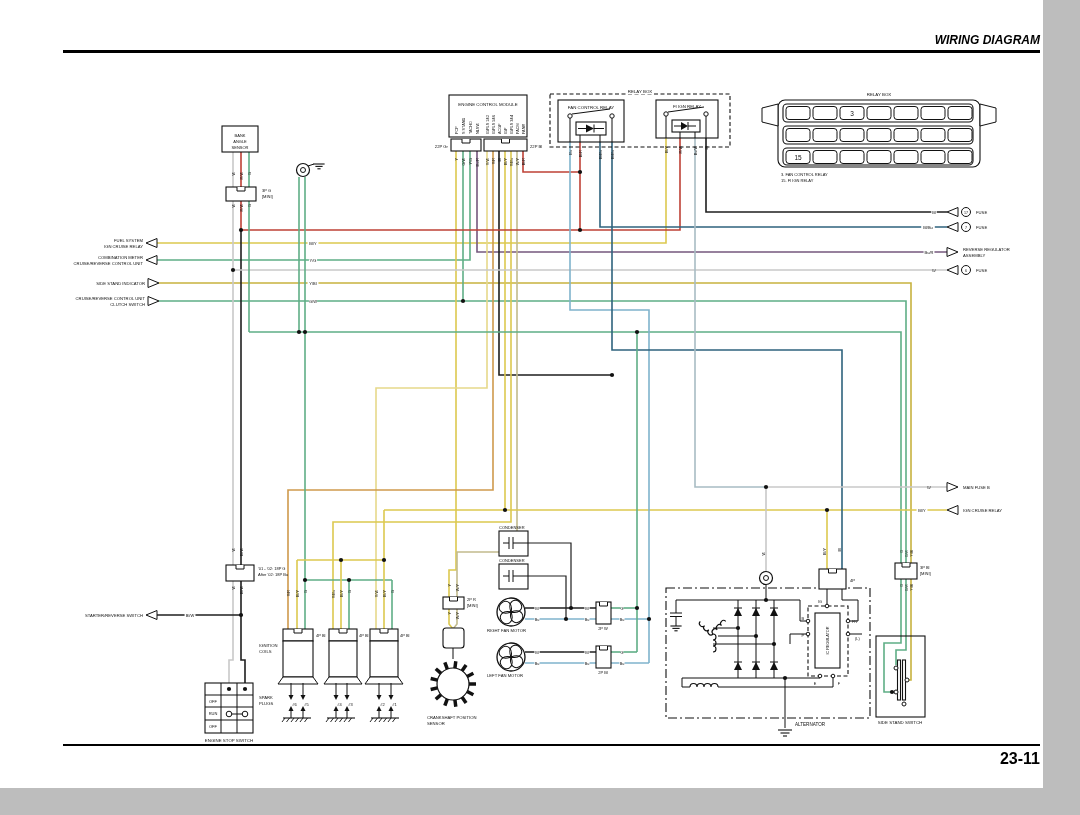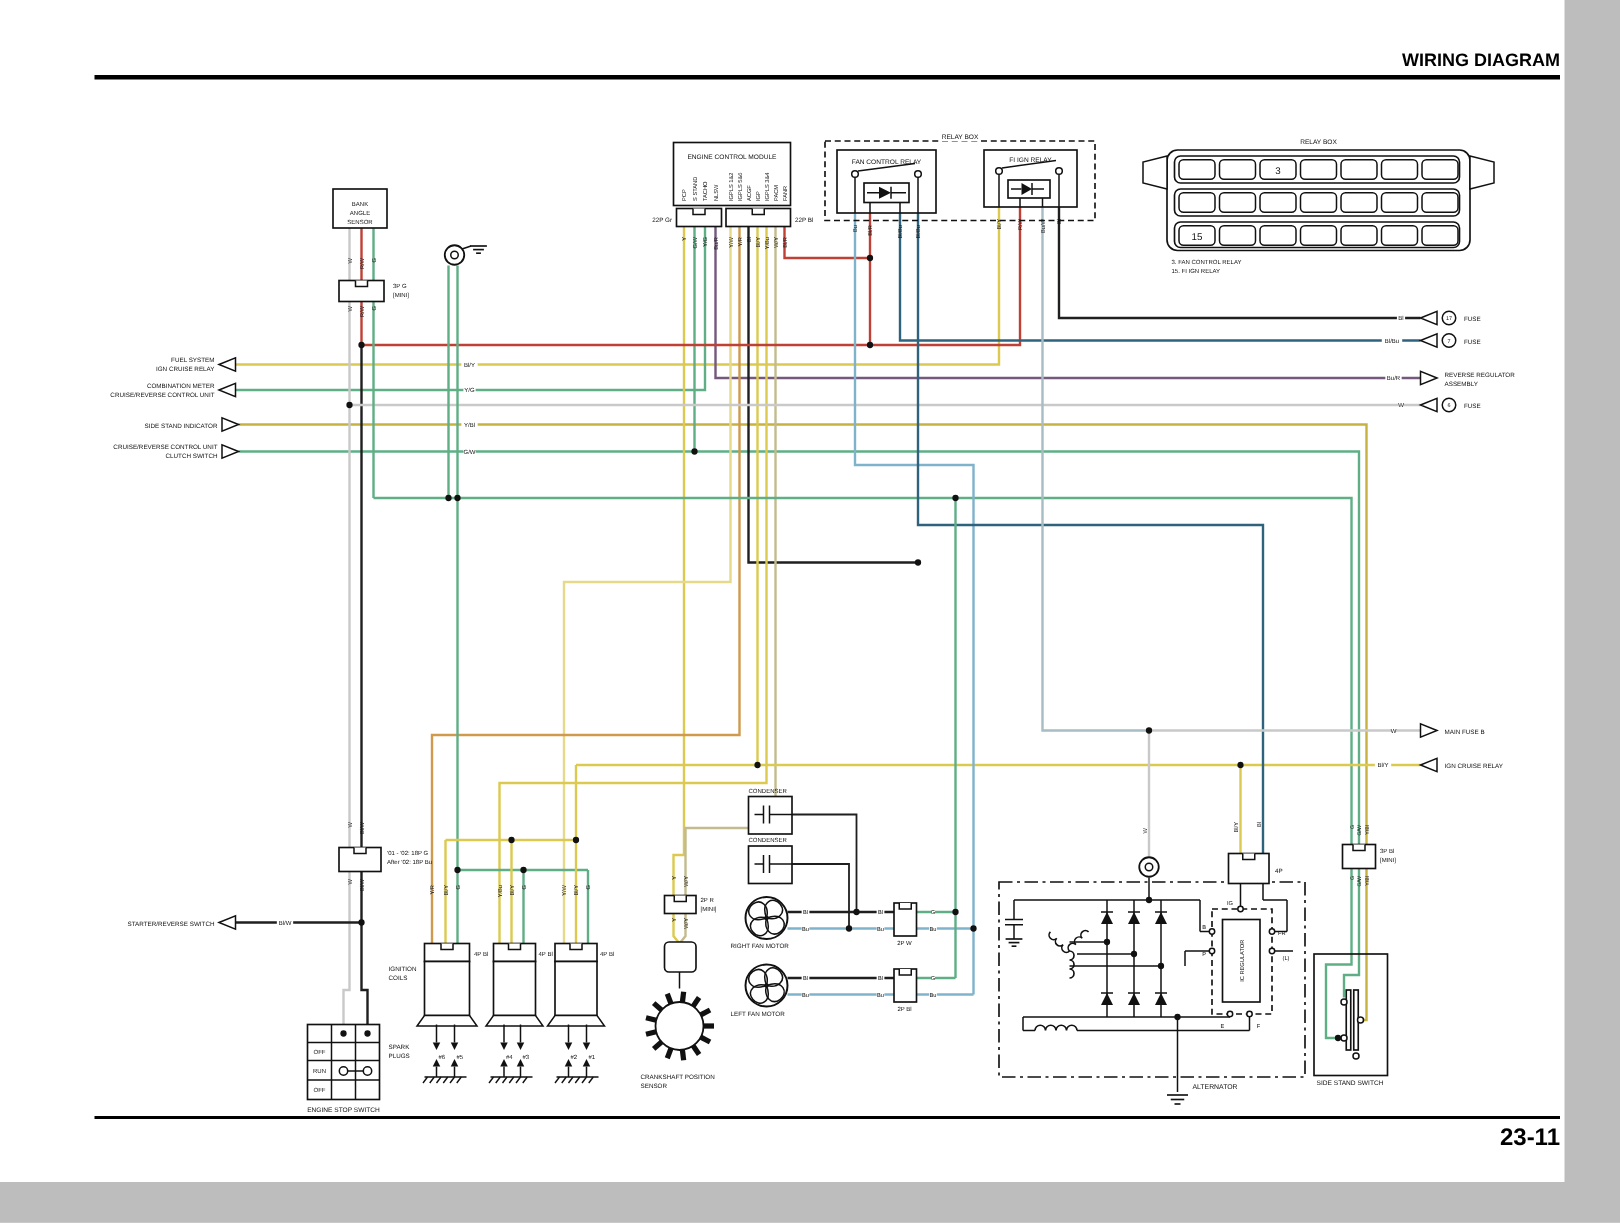--- a/index.html
+++ b/index.html
@@ -1,18 +1,18 @@
 <!DOCTYPE html>
 <html><head>
 <meta charset="utf-8">
 <style>
   html,body{margin:0;padding:0;background:#bdbdbd;font-family:"Liberation Sans","DejaVu Sans",sans-serif;}
   .stage{position:relative;width:1080px;height:815px;background:#bdbdbd;overflow:hidden;}
   .page{position:absolute;left:0;top:0;width:1043px;height:788px;background:#ffffff;}
-  .hdr-right{position:absolute;right:3px;top:33px;font-size:12px;font-weight:bold;color:#000;}
+  .hdr-right{position:absolute;right:3px;top:33px;font-size:12px;font-weight:bold;color:#000;font-style:italic;}
   .rule-top{position:absolute;left:63px;top:50px;width:977px;height:3px;background:#000;}
   .title{position:absolute;left:63px;top:60px;font-size:16px;font-weight:bold;color:#000;letter-spacing:.2px;}
   .rule-bot{position:absolute;left:63px;top:744px;width:977px;height:2px;background:#000;}
   .pageno{position:absolute;right:3px;top:750px;font-size:16px;font-weight:bold;color:#000;text-align:center;}
   svg{position:absolute;left:0;top:0;}
   svg text{font-family:"Liberation Sans","DejaVu Sans",sans-serif;fill:#111;}
 </style>
 </head>
 <body>
 

